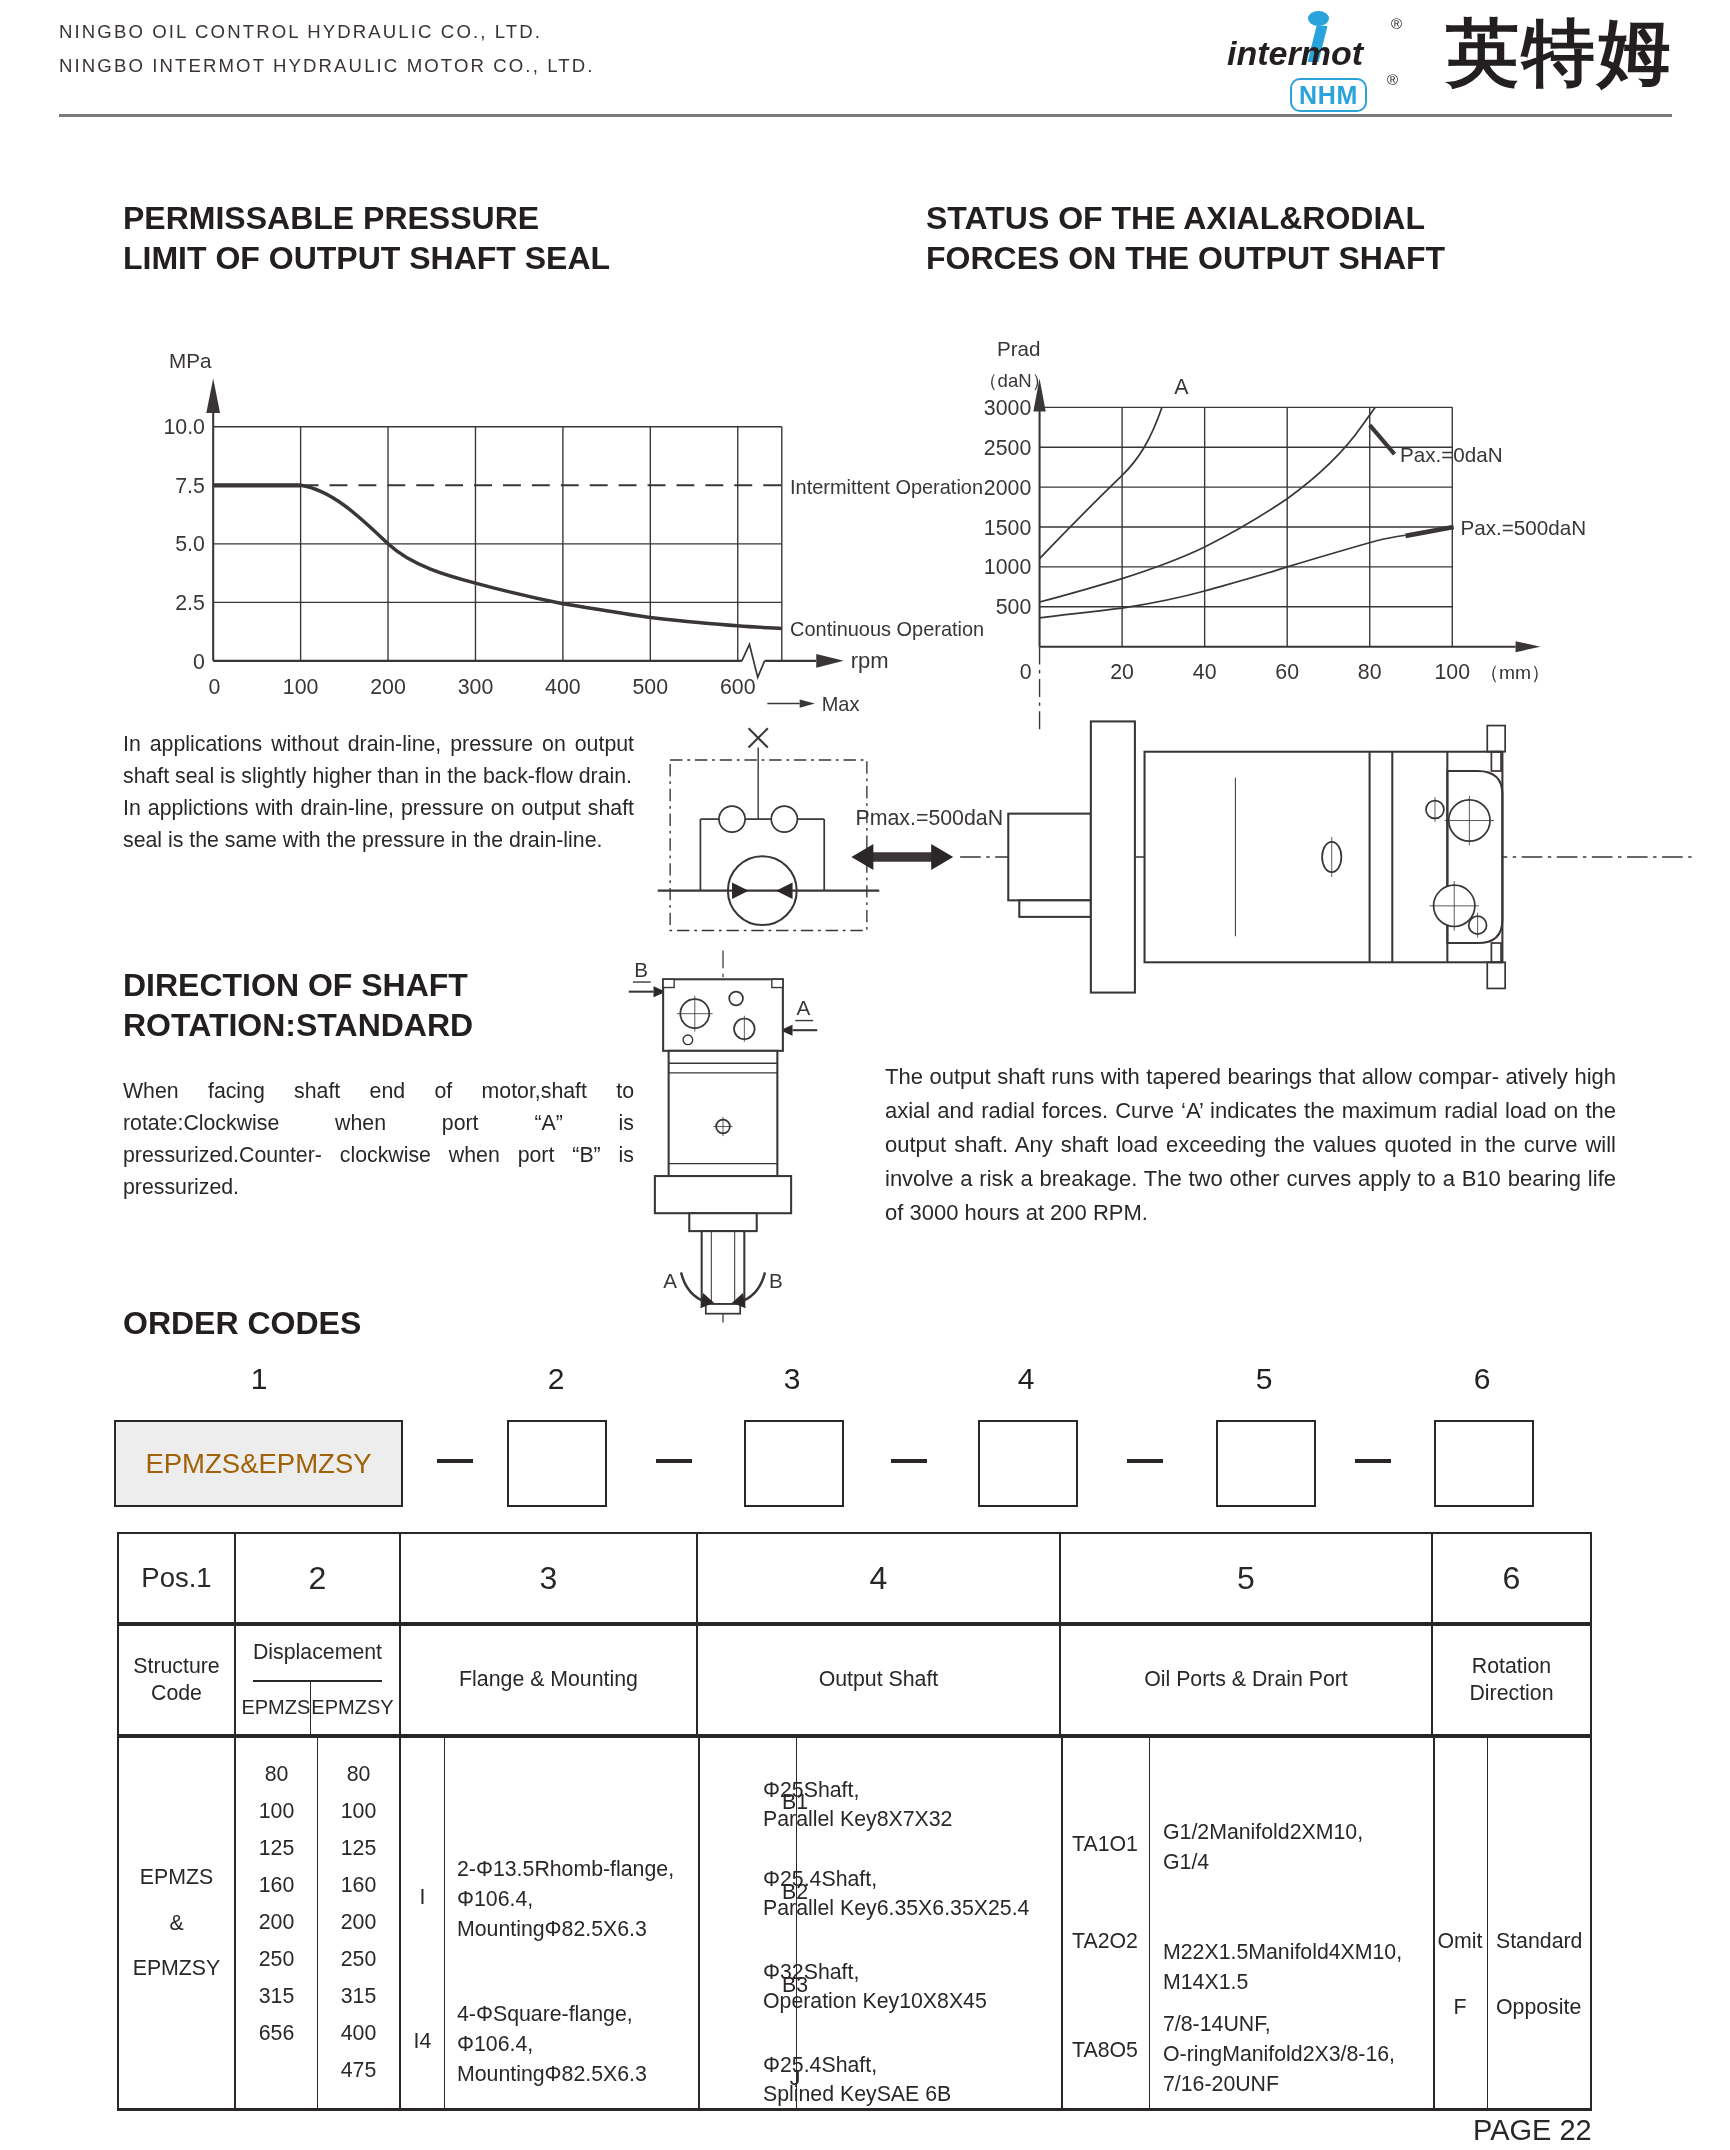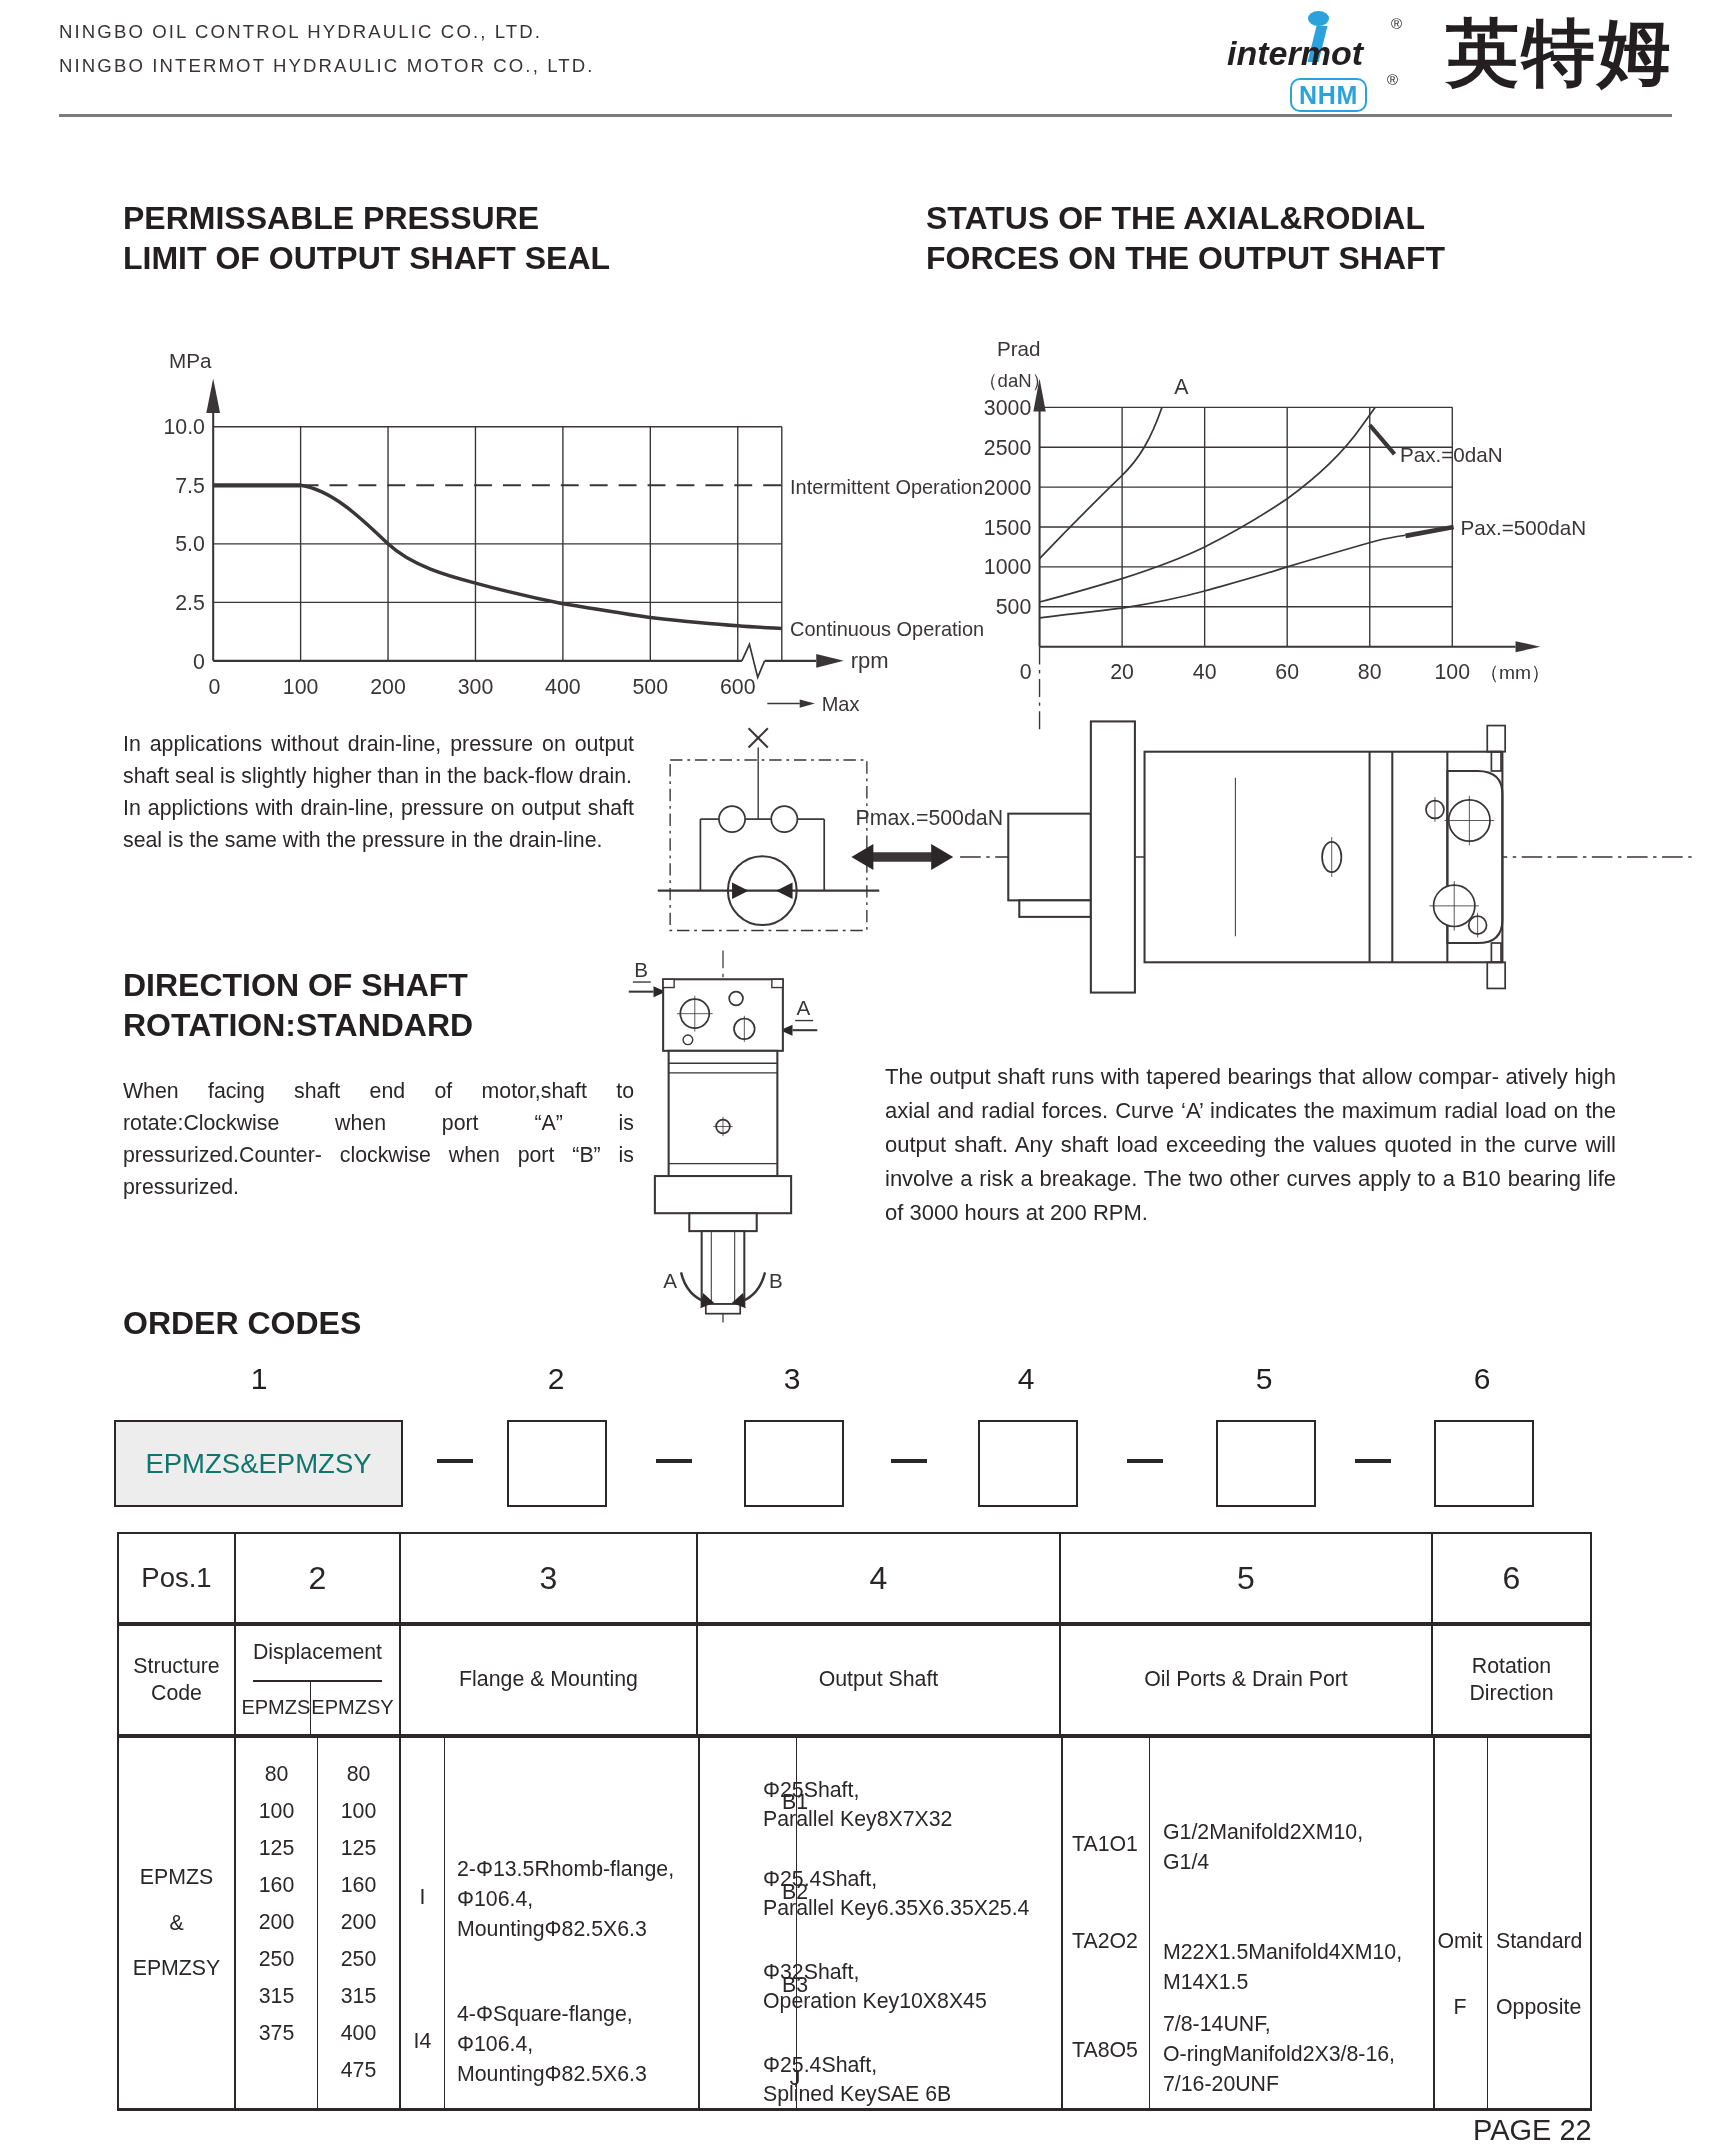--- a/index.html
+++ b/index.html
@@ -21,21 +21,21 @@
   .reg2{position:absolute;left:160px;top:56px;font-size:15px;color:#231f20;}
   .cjk{position:absolute;left:219px;top:1.4px;font-size:73px;font-weight:900;color:#231f20;
        letter-spacing:2.8px;font-family:"Liberation Sans",sans-serif;}
   
   .sec-title{font-size:32px;font-weight:bold;line-height:40px;color:#231f20;letter-spacing:0px;}
   .para{font-size:21.3px;line-height:32px;text-align:justify;color:#2b2728;}
   
   .oc-num{position:absolute;font-size:30px;color:#231f20;transform:translateX(-50%);}
   .oc-box{position:absolute;border:2.1px solid #2b2728;background:#fff;height:83px;}
   .oc-box.filled{background:#ededed;display:flex;align-items:center;justify-content:center;
-                 font-size:27.5px;letter-spacing:0px;color:#0f766e;}
+                 font-size:27.5px;letter-spacing:0px;color:#a16207;}
   .oc-dash{position:absolute;width:36px;height:4.1px;background:#2b2728;}
   
   .otable{position:absolute;left:117px;top:1532px;width:1471px;height:575px;border:2.8px solid #2b2728;
           display:grid;grid-template-columns:117px 165px 297px 363px 372px 157px;
           grid-template-rows:92px 112px 372px;font-size:21.3px;color:#2b2728;}
   .otable .cell{border-right:2.1px solid #2b2728;border-bottom:2.1px solid #2b2728;position:relative;
                 display:flex;align-items:center;justify-content:center;text-align:center;}
   .otable .cell.last{border-right:none;}
   .otable .h1{font-size:32px;border-bottom-width:4.1px;}
   .otable .h1.pos{font-size:27.5px;}
@@ -400,21 +400,21 @@
     <div class="cell body-cell">
       <div class="disp-body">
         <div class="dcol">
             <div class="li">80</div>
             <div class="li">100</div>
             <div class="li">125</div>
             <div class="li">160</div>
             <div class="li">200</div>
             <div class="li">250</div>
             <div class="li">315</div>
-            <div class="li">375</div>
+            <div class="li">656</div>
           </div>
         <div class="dcol">
             <div class="li">80</div>
             <div class="li">100</div>
             <div class="li">125</div>
             <div class="li">160</div>
             <div class="li">200</div>
             <div class="li">250</div>
             <div class="li">315</div>
             <div class="li">400</div>

